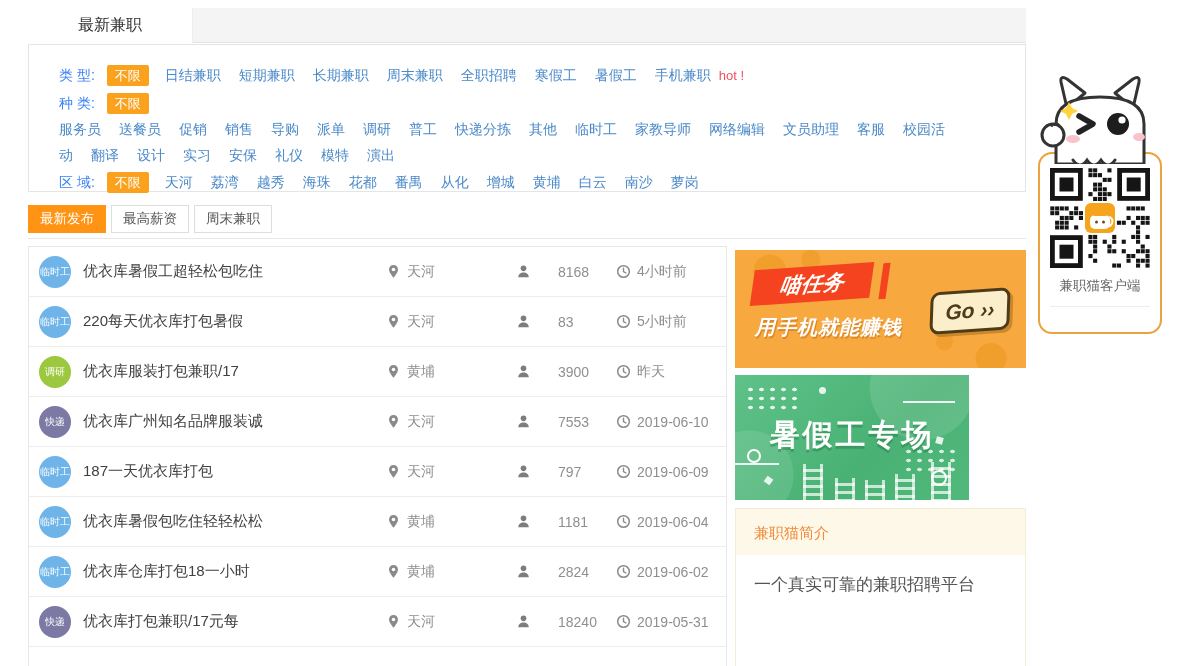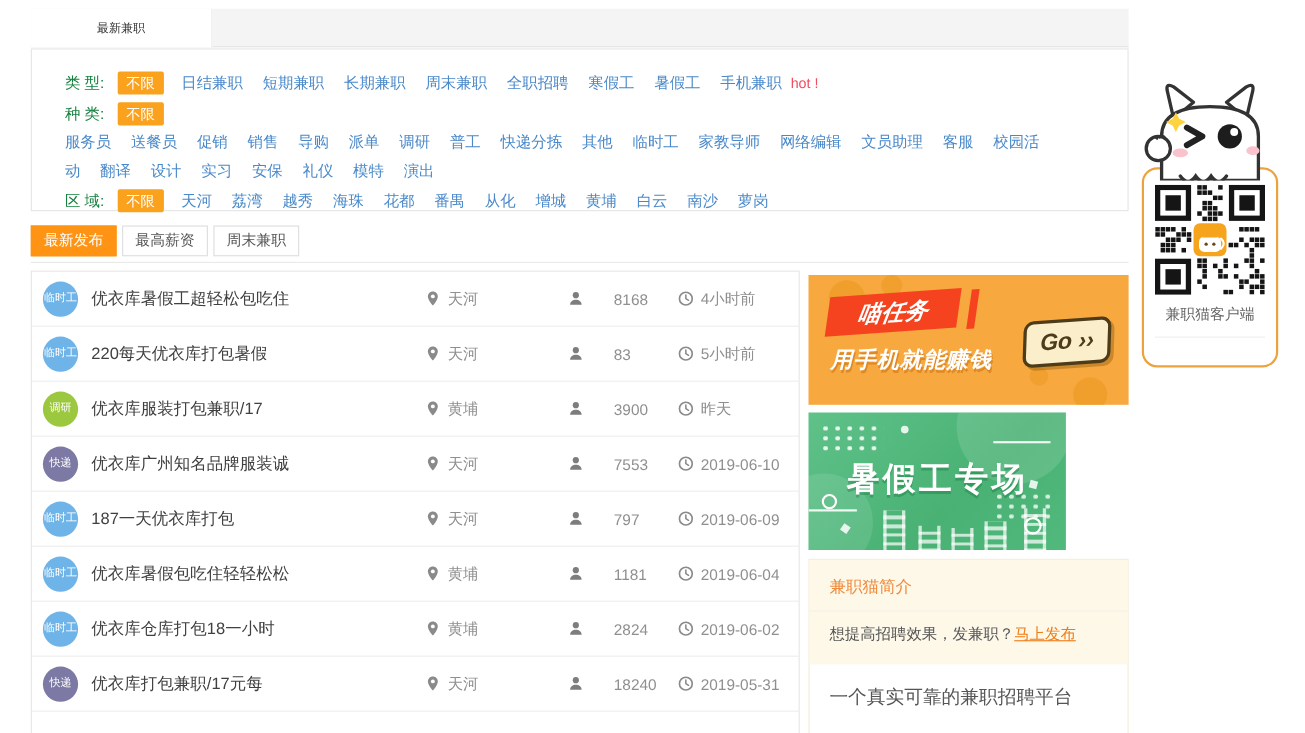--- a/index.html
+++ b/index.html
@@ -5,27 +5,27 @@
   * { box-sizing: border-box; margin: 0; padding: 0; }
   html,body { width:1186px; height:666px; overflow:hidden; background:#fff;
     font-family:"Liberation Sans", sans-serif; }
   a { text-decoration:none; cursor:pointer; }
 
   
   .tab-strip { position:absolute; left:28px; top:8px; width:998px; height:35px;
     background:#f4f4f4; border-bottom:1px solid #e3e3e3; }
   .tab-active { position:absolute; left:0; top:0; width:165px; height:35px;
     background:#fff; display:flex; align-items:center; justify-content:center;
-    font-size:11px; color:#333; border-right:1px solid #eee; }
+    font-size:16px; color:#333; border-right:1px solid #eee; }
 
   
   .filter-panel { position:absolute; left:28px; top:44px; width:998px; height:148px;
     background:#fff; border:1px solid #e5e5e5; padding:17px 28px 10px 30px; }
   .f-row { line-height:26px; font-size:14px; margin-bottom:1px; }
-  .f-label { color:#15803d; margin-right:12px; white-space:nowrap; }
+  .f-label { color:#3b82f6; margin-right:12px; white-space:nowrap; }
   .f-chip { display:inline-block; background:#faa21e; color:#fff; padding:0 8px;
     line-height:21px; border-radius:2px; margin-right:16px; font-size:13px; }
   .f-opts { display:inline; }
   .f-opts a { color:#4a89c9; margin-right:18px; font-size:14px; }
   .f-row2 .f-opts { display:inline-block; width:900px; vertical-align:top; }
   .f-hot { color:#ee4f63; font-size:13px; margin-left:-10px; }
 
   
   .sort-tabs { position:absolute; left:28px; top:205px; height:28px; display:flex; gap:5px; }
   .sort-tab { height:28px; padding:0 11px; display:flex; align-items:center;
@@ -377,21 +377,20 @@
   <div class="ladder ld1"></div>
   <div class="ladder ld2"></div>
   <div class="ladder ld3"></div>
   <div class="ladder ld4"></div>
   <div class="ladder ld5"></div>
   <div class="green-title">暑假工专场</div>
 </div>
 
 <div class="intro-box">
   <div class="intro-head">兼职猫简介</div>
-  <div class="intro-q"><span>想提高招聘效果，发兼职？</span><a>马上发布</a></div>
   <div class="intro-tagline">一个真实可靠的兼职招聘平台</div>
 </div>
 
 <div class="qr-widget">
   <svg class="cat" width="122" height="92" viewBox="0 0 122 92">
 
     <path d="M28 36 L22 10 Q21 3 28 7 L46 21 Z" fill="#fff" stroke="#333" stroke-width="3" stroke-linejoin="round"></path>
     <path d="M94 36 L100 10 Q101 3 94 7 L76 21 Z" fill="#fff" stroke="#333" stroke-width="3" stroke-linejoin="round"></path>
 
     <path d="M17 92 L17 52 Q17 25 61 25 Q105 25 105 52 L105 92 Z" fill="#fff" stroke="#333" stroke-width="3"></path>

